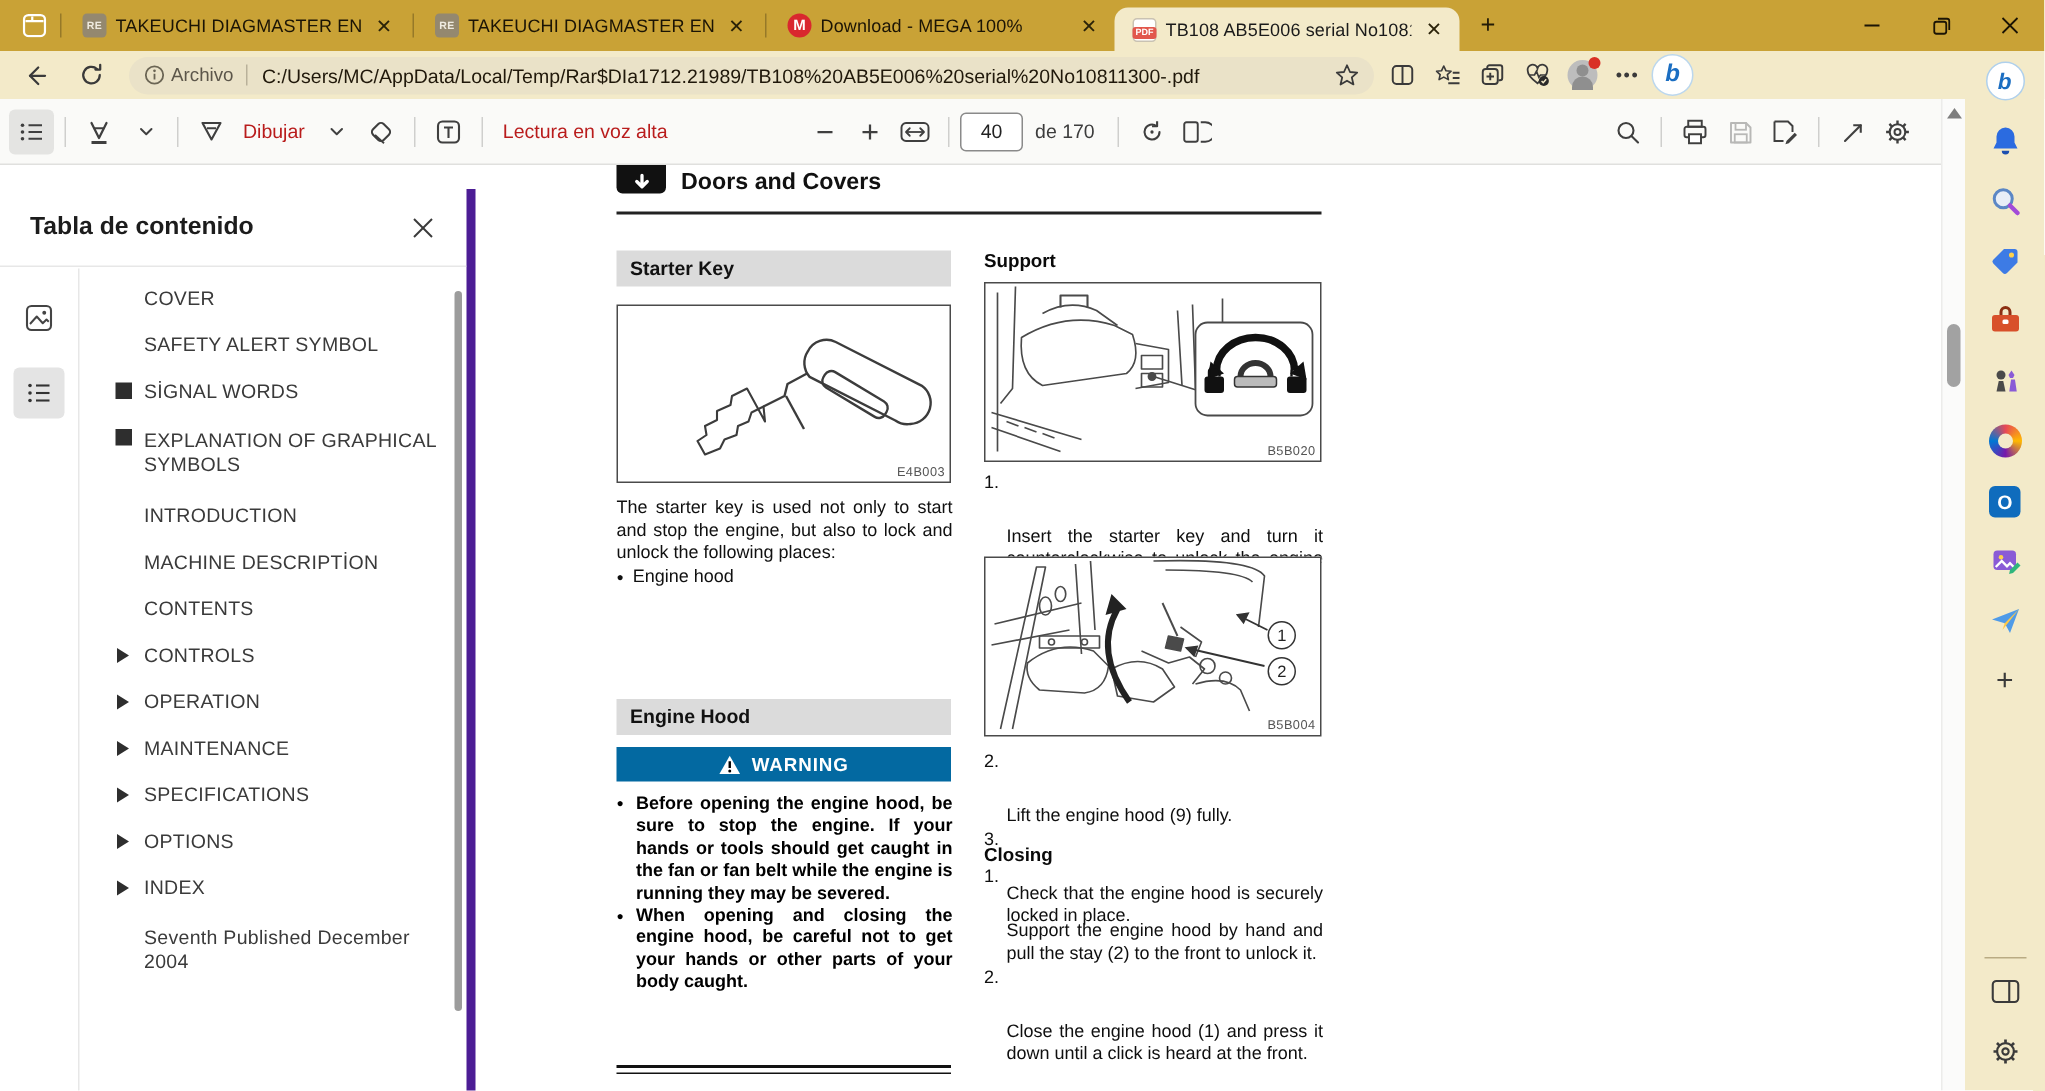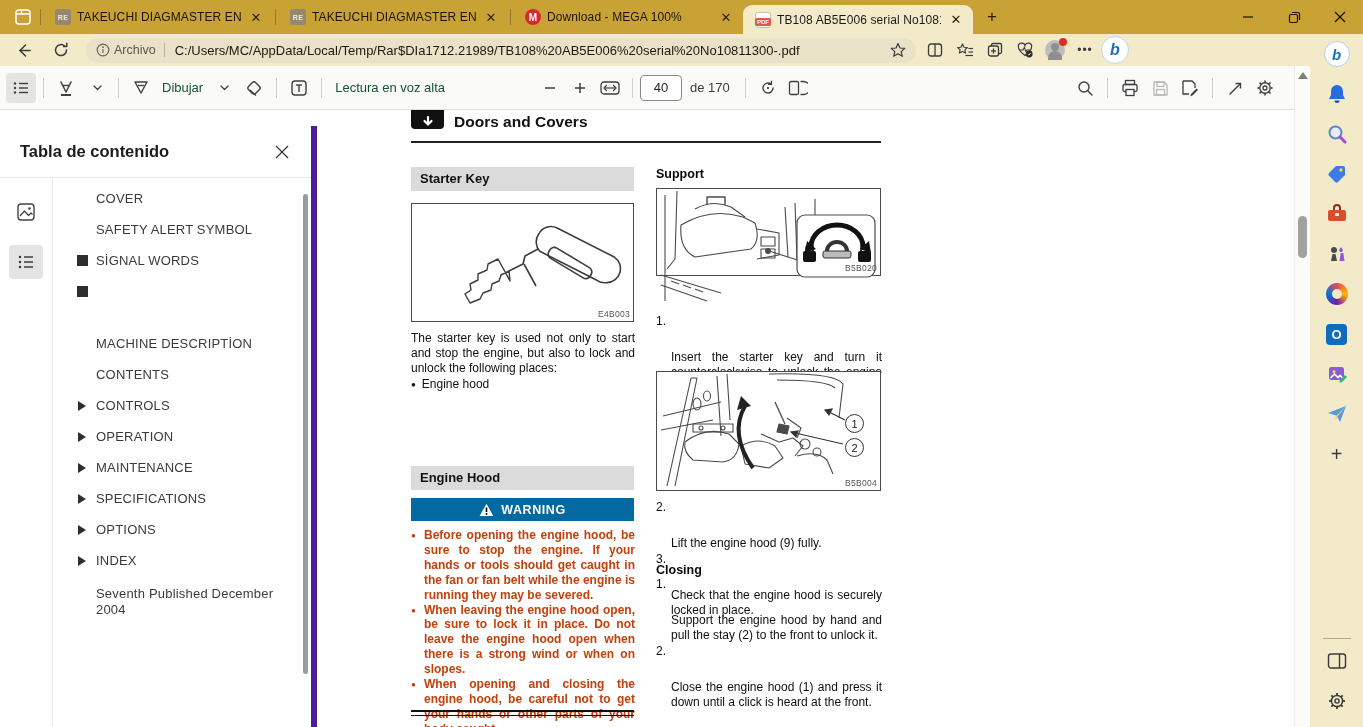--- a/index.html
+++ b/index.html
@@ -40,21 +40,21 @@
   .avatar .dot { position:absolute; right:-2px; top:-2px; width:8px; height:8px; background:#D93025; border-radius:50%; }
   .dots { font-size:12px; color:#3a3a3a; letter-spacing:1px; }
   .bingbtn { width:28px; height:28px; border-radius:50%; background:#fff; border:1px solid #BBD7EE; display:flex; align-items:center; justify-content:center; color:#1B6EC2; font-weight:bold; font-size:16px; font-style:italic; }
 
   
   .pdftoolbar { position:absolute; left:0; top:66px; width:1294px; height:44px; background:#FAFAF8; border-bottom:1px solid #E0E0DE; display:flex; align-items:center; }
   .ptb-left { display:flex; align-items:center; padding-left:6px; }
   .tbtn { height:30px; min-width:30px; border-radius:4px; display:flex; align-items:center; justify-content:center; color:#3f3f3f; }
   .tbtn.active { background:#E4E4E2; }
   .tb-sep { width:1px; height:20px; background:#CFCFCD; margin:0 7px; }
-  .tb-label { font-size:13px; color:#14532d; padding:0 6px; white-space:nowrap; }
+  .tb-label { font-size:13px; color:#b91c1c; padding:0 6px; white-space:nowrap; }
   .chev { margin-left:2px; }
   .pagebox { width:42px; height:26px; border:1px solid #8a8a8a; border-radius:4px; background:#fff; text-align:center; font-size:13px; color:#222; font-family:"Liberation Sans",sans-serif; }
   .pagetotal { font-size:13px; color:#3c3c3c; margin:0 8px; white-space:nowrap; }
   .ptb-right { position:absolute; right:14px; top:0; height:44px; display:flex; align-items:center; }
 
   
   .tocpanel { position:absolute; left:0; top:126px; width:317px; height:617px; background:#fff; border-right:6px solid #4c1d95; overflow:hidden; }
   .tochead { height:52px; display:flex; align-items:center; border-bottom:1px solid #E7E7E7; }
   .tochead .t { font-size:16.5px; font-weight:bold; color:#1c1c1c; margin-left:20px; flex:1; }
   .tocclose { width:30px; height:30px; margin-right:14px; display:flex; align-items:center; justify-content:center; border-radius:4px; }
@@ -77,21 +77,21 @@
   .chaprule { position:absolute; left:93px; top:31px; width:470px; height:2px; background:#222; }
   .secbar { position:absolute; width:223px; height:24px; background:#DBDBDB; font-size:13px; font-weight:bold; color:#111; line-height:24px; padding-left:9px; }
   .figbox { position:absolute; border:1.2px solid #4a4a4a; background:#fff; }
   .figlabel { position:absolute; right:3px; bottom:2px; font-size:8.5px; color:#555; letter-spacing:.3px; }
   .para { position:absolute; width:224px; font-size:12px; line-height:14.8px; color:#101010; text-align:justify; }
   .bline { position:absolute; font-size:12px; color:#101010; }
   .bline::before { content:"●"; font-size:8px; margin-right:6px; vertical-align:1px; }
   .warnbar { position:absolute; width:223px; height:23px; background:#0369a1; color:#fff; display:flex; align-items:center; justify-content:center; gap:7px; }
   .warnbar .wtxt { font-weight:bold; font-size:12.5px; letter-spacing:.6px; }
   .warnlist { position:absolute; width:224px; }
-  .warnitem { position:relative; padding-left:13px; font-size:12px; font-weight:bold; color:#c2410c; text-align:justify; line-height:14.9px; }
+  .warnitem { position:relative; padding-left:13px; font-size:12px; font-weight:bold; color:#000000; text-align:justify; line-height:14.9px; }
   .warnitem::before { content:"●"; position:absolute; left:0; top:1px; font-size:8px; }
   .dblrule { position:absolute; left:93px; width:223px; height:6px; border-top:2px solid #111; border-bottom:1.5px solid #111; }
   .colhead { position:absolute; font-size:12.5px; font-weight:bold; color:#0a0a0a; }
   .step { position:relative; display:flex; font-size:12px; color:#0f0f0f; line-height:14.9px; margin-bottom:1px; }
   .step .n { width:15px; flex:0 0 15px; }
   .step .t { flex:1; text-align:justify;margin-top:36px; }
   .steps { position:absolute; width:226px; }
   .callout { position:absolute; width:19px; height:19px; border:1.2px solid #333; border-radius:50%; background:#fff; font-size:11px; color:#222; display:flex; align-items:center; justify-content:center; }
 
   
@@ -425,20 +425,24 @@
         </div>
       <div class="tocitem">
           <span class="lbl">SAFETY ALERT SYMBOL</span>
         </div>
       <div class="tocitem">
           <span class="sq"></span>
           <span class="lbl">SİGNAL WORDS</span>
         </div>
       <div class="tocitem twoline">
           <span class="sq"></span>
+          <span class="lbl">EXPLANATION OF GRAPHICAL SYMBOLS</span>
+        </div>
+      <div class="tocitem">
+          <span class="lbl">INTRODUCTION</span>
         </div>
       <div class="tocitem">
           <span class="lbl">MACHINE DESCRIPTİON</span>
         </div>
       <div class="tocitem">
           <span class="lbl">CONTENTS</span>
         </div>
       <div class="tocitem">
           <span class="tri"></span>
           <span class="lbl">CONTROLS</span>
@@ -503,28 +507,27 @@
       <svg class="ic" width="15" height="14" viewBox="0 0 15 14">
           <path d="M7.5 .8 L14.4 13 H.6 Z" fill="#fff"></path>
           <line x1="7.5" y1="4.5" x2="7.5" y2="9" stroke="#000" stroke-width="1.6"></line>
           <circle cx="7.5" cy="11" r="1" fill="#000"></circle>
         </svg>
       <span class="wtxt">WARNING</span>
     </div>
 
     <div class="warnlist" style="left:93px; top:418px;">
       <div class="warnitem">Before opening the engine hood, be sure to stop the engine.  If your hands or tools should get caught in the fan or fan belt while the engine is running they may be severed.</div>
-      <div class="warnitem">When leaving the engine hood open, be sure to lock it in place.  Do not leave the engine hood open when there is a strong wind or when on slopes.</div>
       <div class="warnitem">When opening and closing the engine hood, be careful not to get your hands or other parts of your body caught.</div>
     </div>
     <div class="dblrule" style="top:600px;"></div>
 
     <div class="colhead" style="left:338px; top:57px;">Support</div>
 
-    <div class="figbox" style="left:338px; top:78px; width:225px; height:88px;">
+    <div class="figbox" style="left:338px; top:78px; width:225px; height:120px;">
       <svg class="ic" width="223" height="117" viewBox="0 0 223 117">
         <g fill="none" stroke="#4a4a4a" stroke-width="1.1" stroke-linejoin="round">
           <path d="M8 6 L8 112"></path>
             <path d="M20 2 L18 70 l-8 10"></path>
           <path d="M24 36 q30 -18 62 -8 l12 6 q6 18 -4 26 l-56 8 q-16 -8 -14 -32 Z"></path>
           <path d="M38 20 q18 -10 36 -2 l14 10"></path>
           <path d="M50 16 v-8 h18 v8" stroke-width="1.4"></path>
           <path d="M100 40 l22 4 v22 l-22 4"></path>
           <rect x="104" y="48" width="14" height="9"></rect>
             <rect x="104" y="60" width="14" height="9"></rect>

